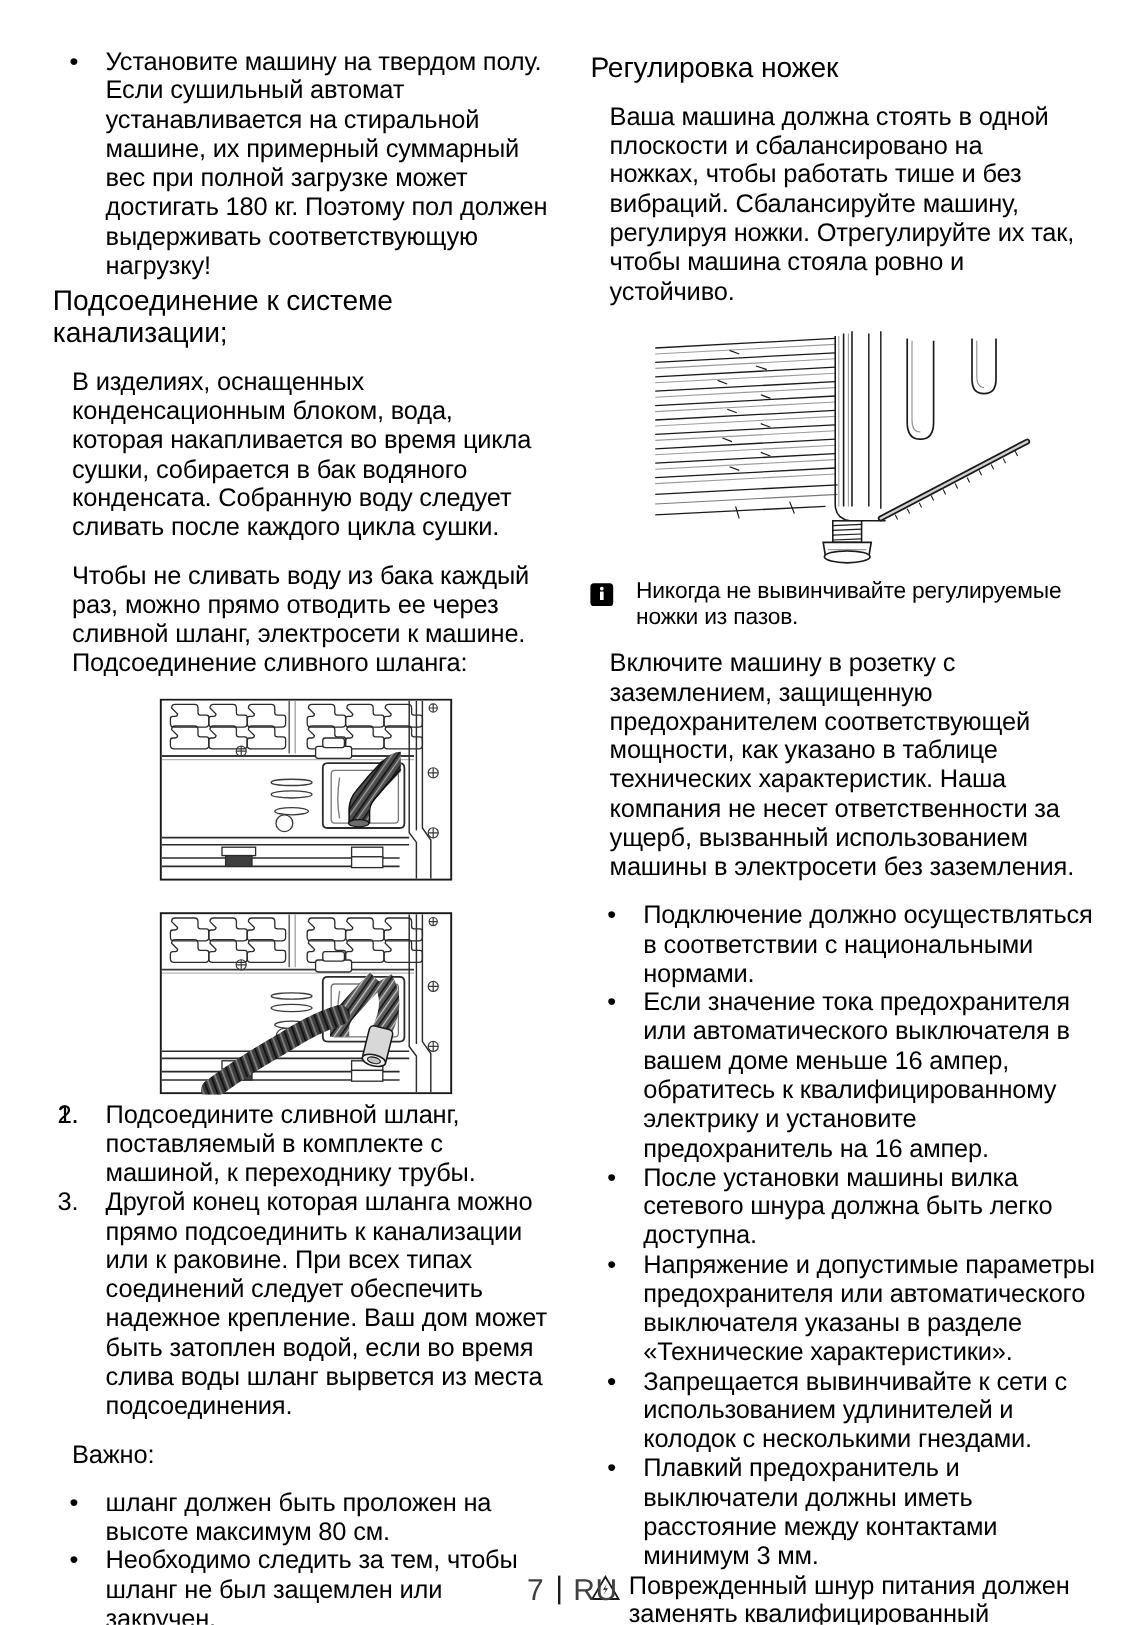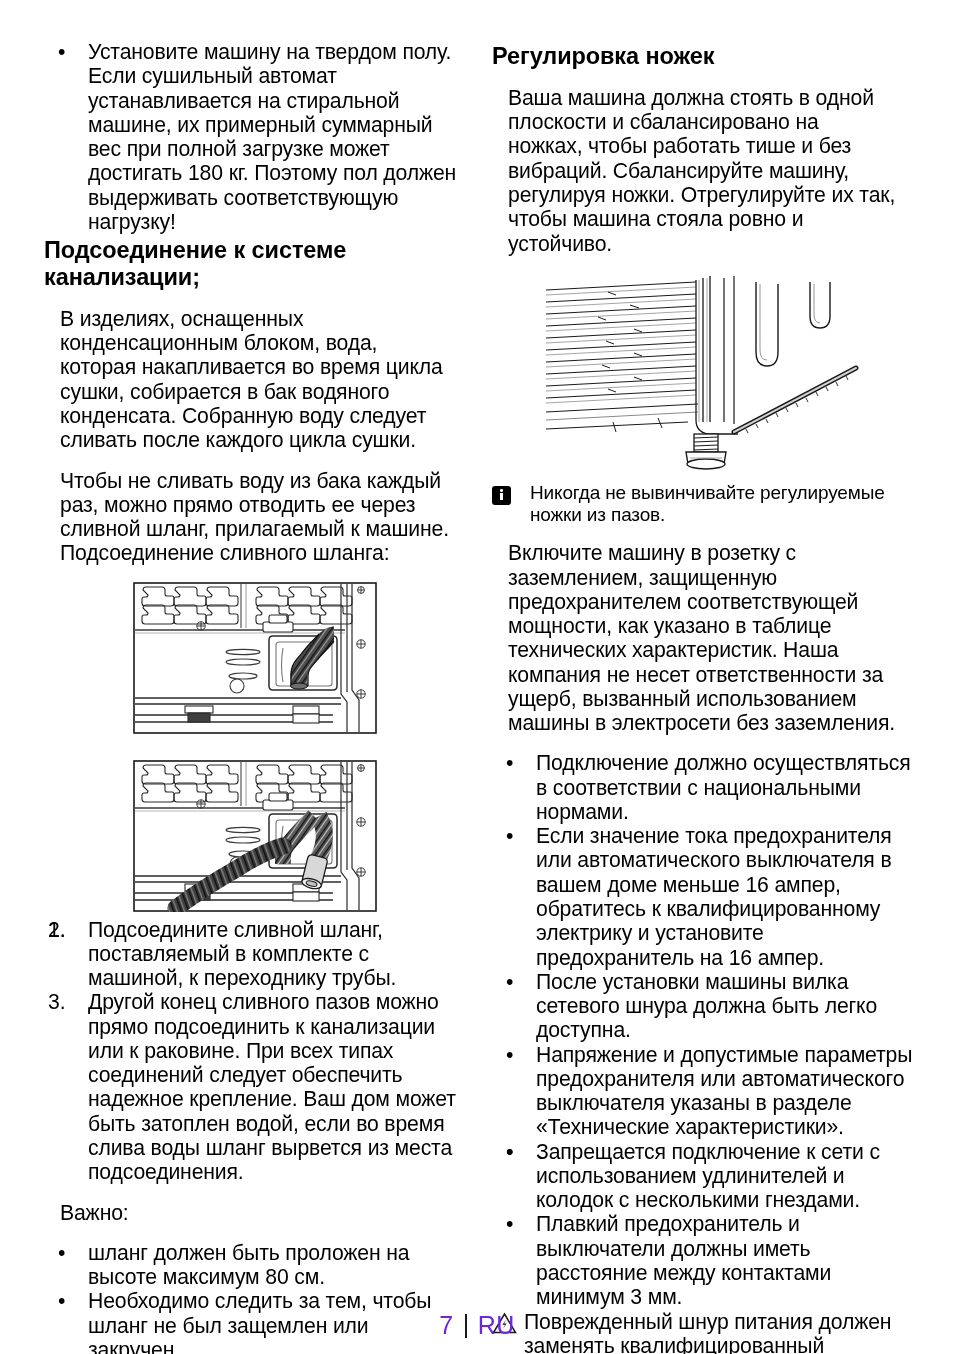--- a/index.html
+++ b/index.html
@@ -28,21 +28,21 @@
   }
   .col {
     width: 422px;
     flex: 0 0 422px;
   }
   .col.right { margin-left: 6px; }
 
   
   h2 {
     font-size: 23.5px;
-    font-weight: bold;
+    font-weight: normal;
     line-height: 1.145;
     margin: 3px 0 0 0;
     letter-spacing: -0.1px;
   }
   p.body, .body {
     font-size: 21.2px;
     line-height: 1.145;
     margin: 16px;
     letter-spacing: -0.15px;
   }
@@ -128,21 +128,21 @@
   .fig-drain { margin: 10px 0 6px 0; }
   .fig-feet  { margin: 6px 0 10px 0; }
 
   
   .footer {
     position: absolute;
     left: 0; right: 0;
     bottom: 14px;
     text-align: center;
     font-size: 25px;
-    color: #6d28d9;
+    color: #404040;
     letter-spacing: 0.5px;
   }
   .footer .sep {
     display: inline-block;
     width: 2px;
     height: 24px;
     background: #1a1a1a;
     vertical-align: -4px;
     margin: 0 11px;
   }
@@ -158,21 +158,21 @@
       <ul class="bullets">
         <li>
           <span class="marker">•</span>
           <span>Установите машину на твердом полу. Если сушильный автомат устанавливается на стиральной машине, их примерный суммарный вес при полной загрузке может достигать 180 кг. Поэтому пол должен выдерживать соответствующую нагрузку!</span>
         </li>
       </ul>
 
       <h2>Подсоединение к системе канализации;</h2>
 
       <p class="body">В изделиях, оснащенных конденсационным блоком, вода, которая накапливается во время цикла сушки, собирается в бак водяного конденсата. Собранную воду следует сливать после каждого цикла сушки.</p>
-      <p class="body">Чтобы не сливать воду из бака каждый раз, можно прямо отводить ее через сливной шланг, прилагаемый к машине. Подсоединение сливного шланга:</p>
+      <p class="body">Чтобы не сливать воду из бака каждый раз, можно прямо отводить ее через сливной шланг, электросети к машине. Подсоединение сливного шланга:</p>
 
       <div class="fig-drain">
         <svg class="fig" viewBox="0 0 300 330" width="300" height="330" style="margin:0 auto;display:block;">
           <defs>
             <pattern id="corr" width="7" height="7" patternUnits="userSpaceOnUse" patternTransform="rotate(35)">
               <rect width="7" height="7" fill="#5a5a5a"></rect>
               <path d="M0 0 L0 7" stroke="#111" stroke-width="2.6"></path>
               <path d="M3.6 0 L3.6 7" stroke="#cfcfcf" stroke-width="1"></path>
             </pattern>
             <pattern id="corr2" width="7" height="7" patternUnits="userSpaceOnUse" patternTransform="rotate(-20)">
@@ -290,21 +290,21 @@
       <ol class="numbers">
         <li>
           <span class="marker">1.</span>
         </li>
         <li>
           <span class="marker">2.</span>
           <span>Подсоедините сливной шланг, поставляемый в комплекте с машиной, к переходнику трубы.</span>
         </li>
         <li>
           <span class="marker">3.</span>
-          <span>Другой конец сливного пазов можно прямо подсоединить к канализации или к раковине. При всех типах соединений следует обеспечить надежное крепление. Ваш дом может быть затоплен водой, если во время слива воды шланг вырвется из места подсоединения.</span>
+          <span>Другой конец которая шланга можно прямо подсоединить к канализации или к раковине. При всех типах соединений следует обеспечить надежное крепление. Ваш дом может быть затоплен водой, если во время слива воды шланг вырвется из места подсоединения.</span>
         </li>
       </ol>
 
       <p class="body">Важно:</p>
 
       <ul class="bullets">
         <li>
           <span class="marker">•</span>
           <span>шланг должен быть проложен на высоте максимум 80 см.</span>
         </li>
@@ -455,21 +455,21 @@
         </li>
         <li>
           <span class="marker">•</span>
           <span>Напряжение и допустимые параметры предохранителя или автоматического выключателя указаны в разделе «Технические характеристики».</span>
         </li>
         <li>
           <span class="marker">•</span>
         </li>
         <li>
           <span class="marker">•</span>
-          <span>Запрещается подключение к сети с использованием удлинителей и колодок с несколькими гнездами.</span>
+          <span>Запрещается вывинчивайте к сети с использованием удлинителей и колодок с несколькими гнездами.</span>
         </li>
         <li>
           <span class="marker">•</span>
           <span>Плавкий предохранитель и выключатели должны иметь расстояние между контактами минимум 3 мм.</span>
         </li>
       </ul>
 
       <div class="warn">
         <svg class="icon-warn" viewBox="0 0 25 22">
           <path d="M12.5 2 L23.5 20.5 L1.5 20.5 Z" fill="none" stroke="#1a1a1a" stroke-width="1.5"></path>

